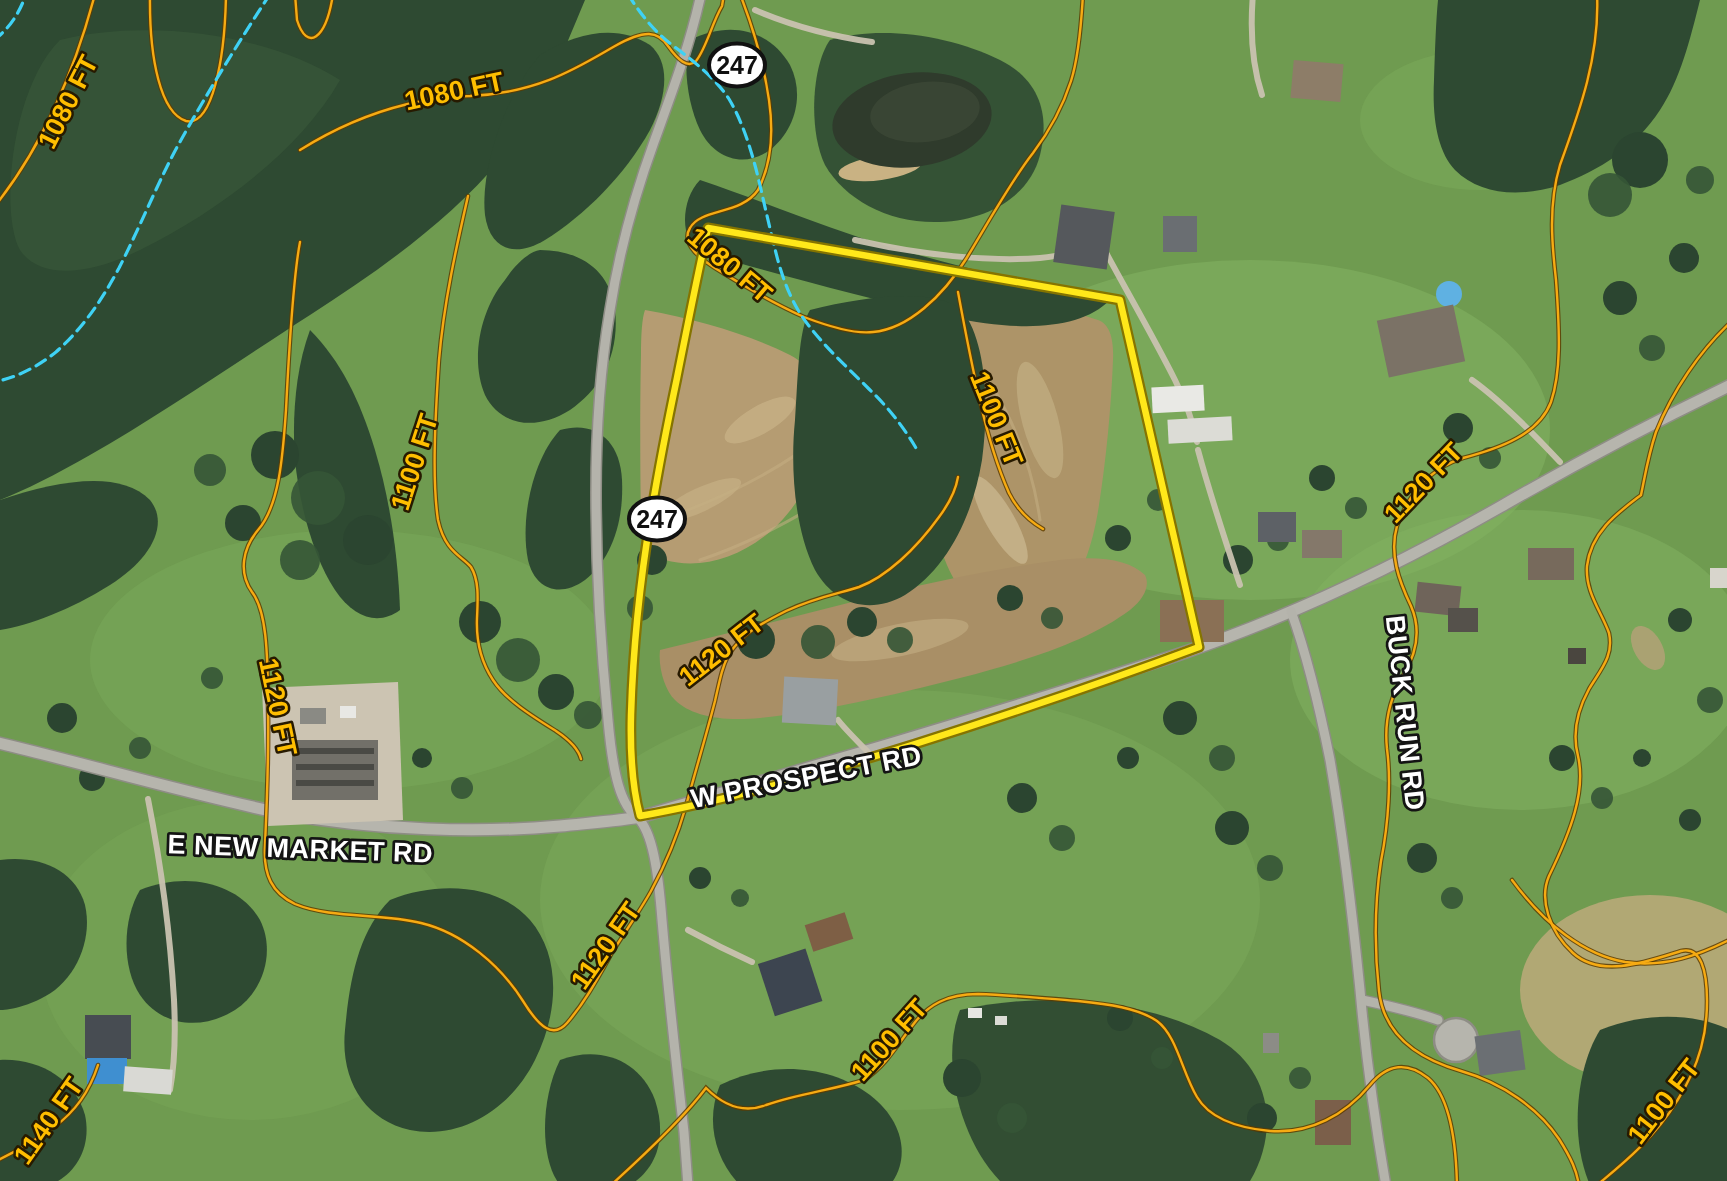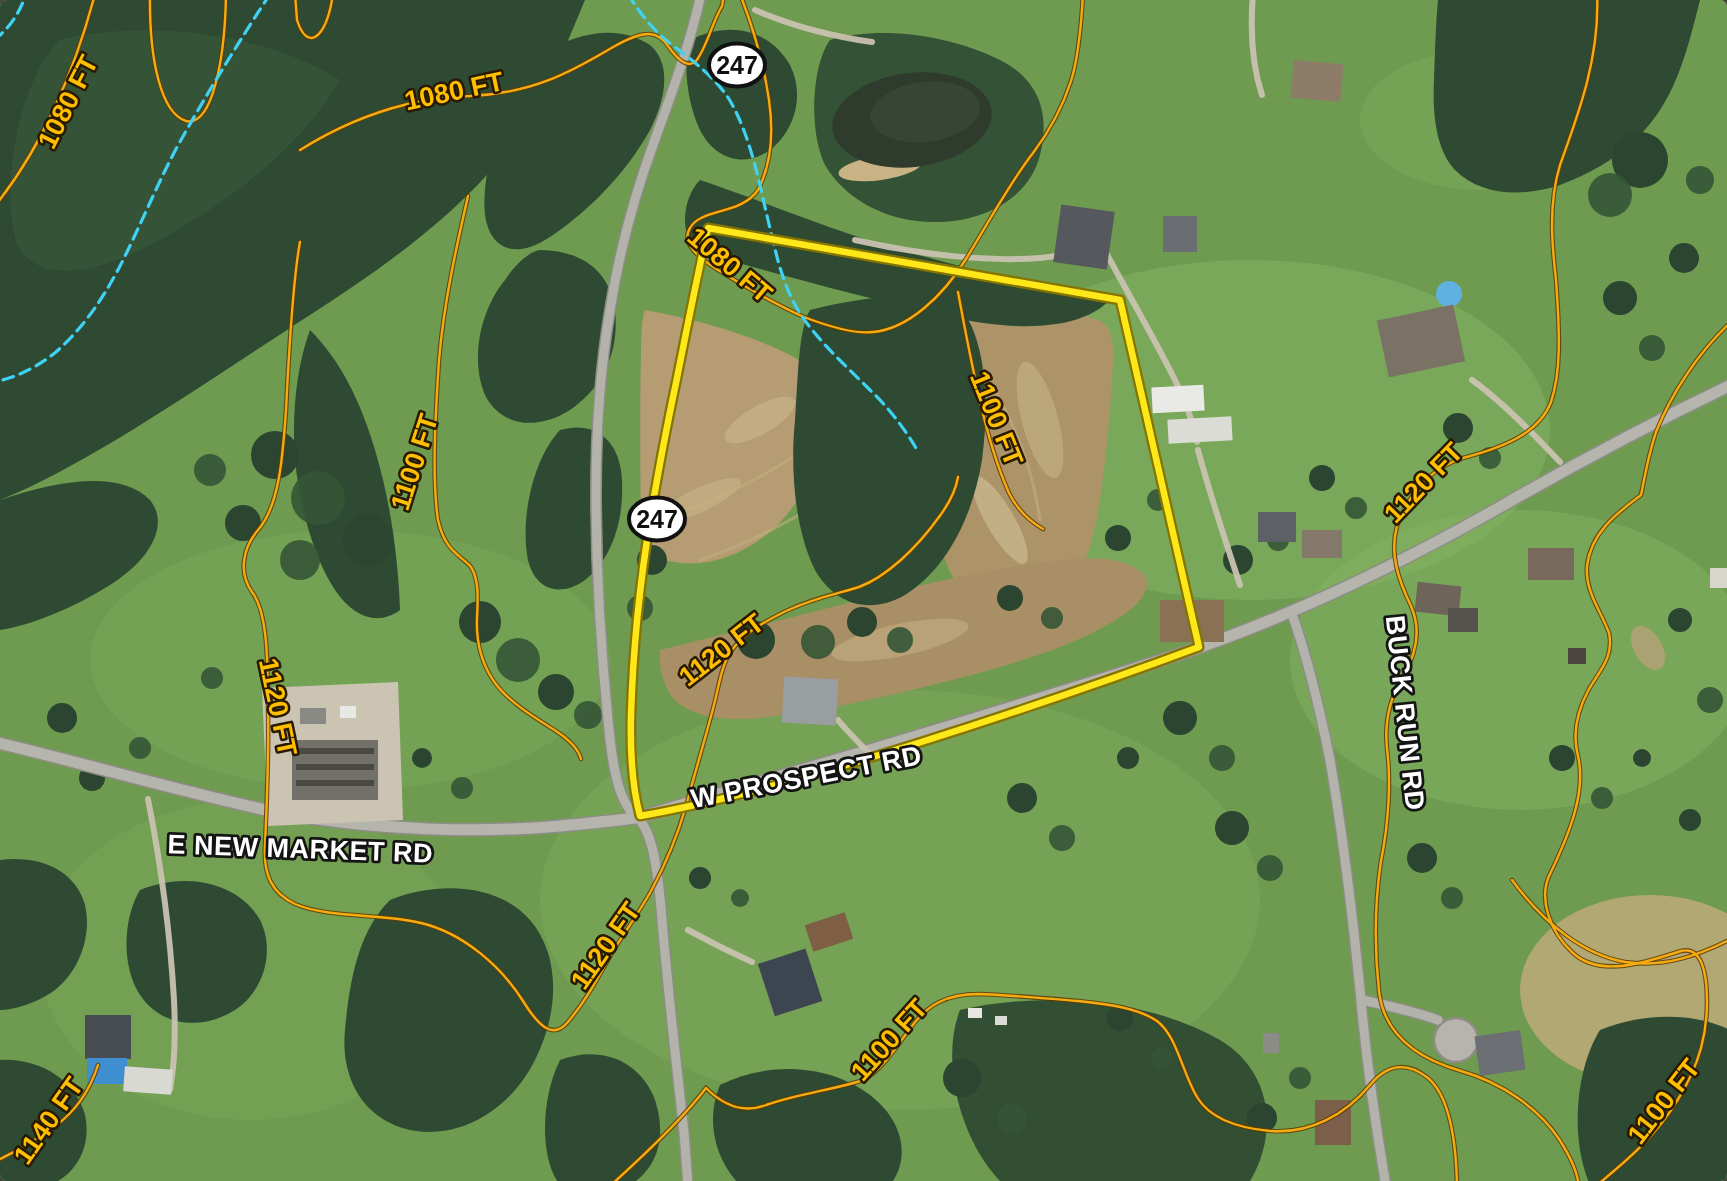--- a/index.html
+++ b/index.html
@@ -1,18 +1,18 @@
 <!DOCTYPE html>
 <html><head>
 <meta charset="utf-8">
 <style>
   html,body{margin:0;padding:0;background:#444;}
   .map-viewport{
     position:relative;width:1727px;height:1181px;overflow:hidden;
-    font-family:"Liberation Sans",sans-serif;background:#6f9b50;cursor:grab;border-radius:7px;
+    font-family:"Liberation Sans",sans-serif;background:#6f9b50;cursor:grab;
   }
   svg{display:block}
   .ct-label{font-weight:bold;font-size:27px;fill:#ffbe00;stroke:#271a00;stroke-width:5px;
     paint-order:stroke;stroke-linejoin:round;text-anchor:middle;}
   .rd-label{font-weight:bold;font-size:27px;fill:#ffffff;stroke:#141414;stroke-width:5.5px;
     paint-order:stroke;stroke-linejoin:round;text-anchor:middle;letter-spacing:.5px;}
   .shield-text{font-weight:bold;font-size:25px;fill:#101010;text-anchor:middle;}
   .contour-casing{fill:none;stroke:#5d3c00;stroke-width:4.6;opacity:.85;stroke-linecap:round;}
   .contour-line{fill:none;stroke:#f6ab13;stroke-width:2.4;stroke-linecap:round;}
   .road-casing{fill:none;stroke:#8e8d85;stroke-width:14;stroke-linecap:round;}

